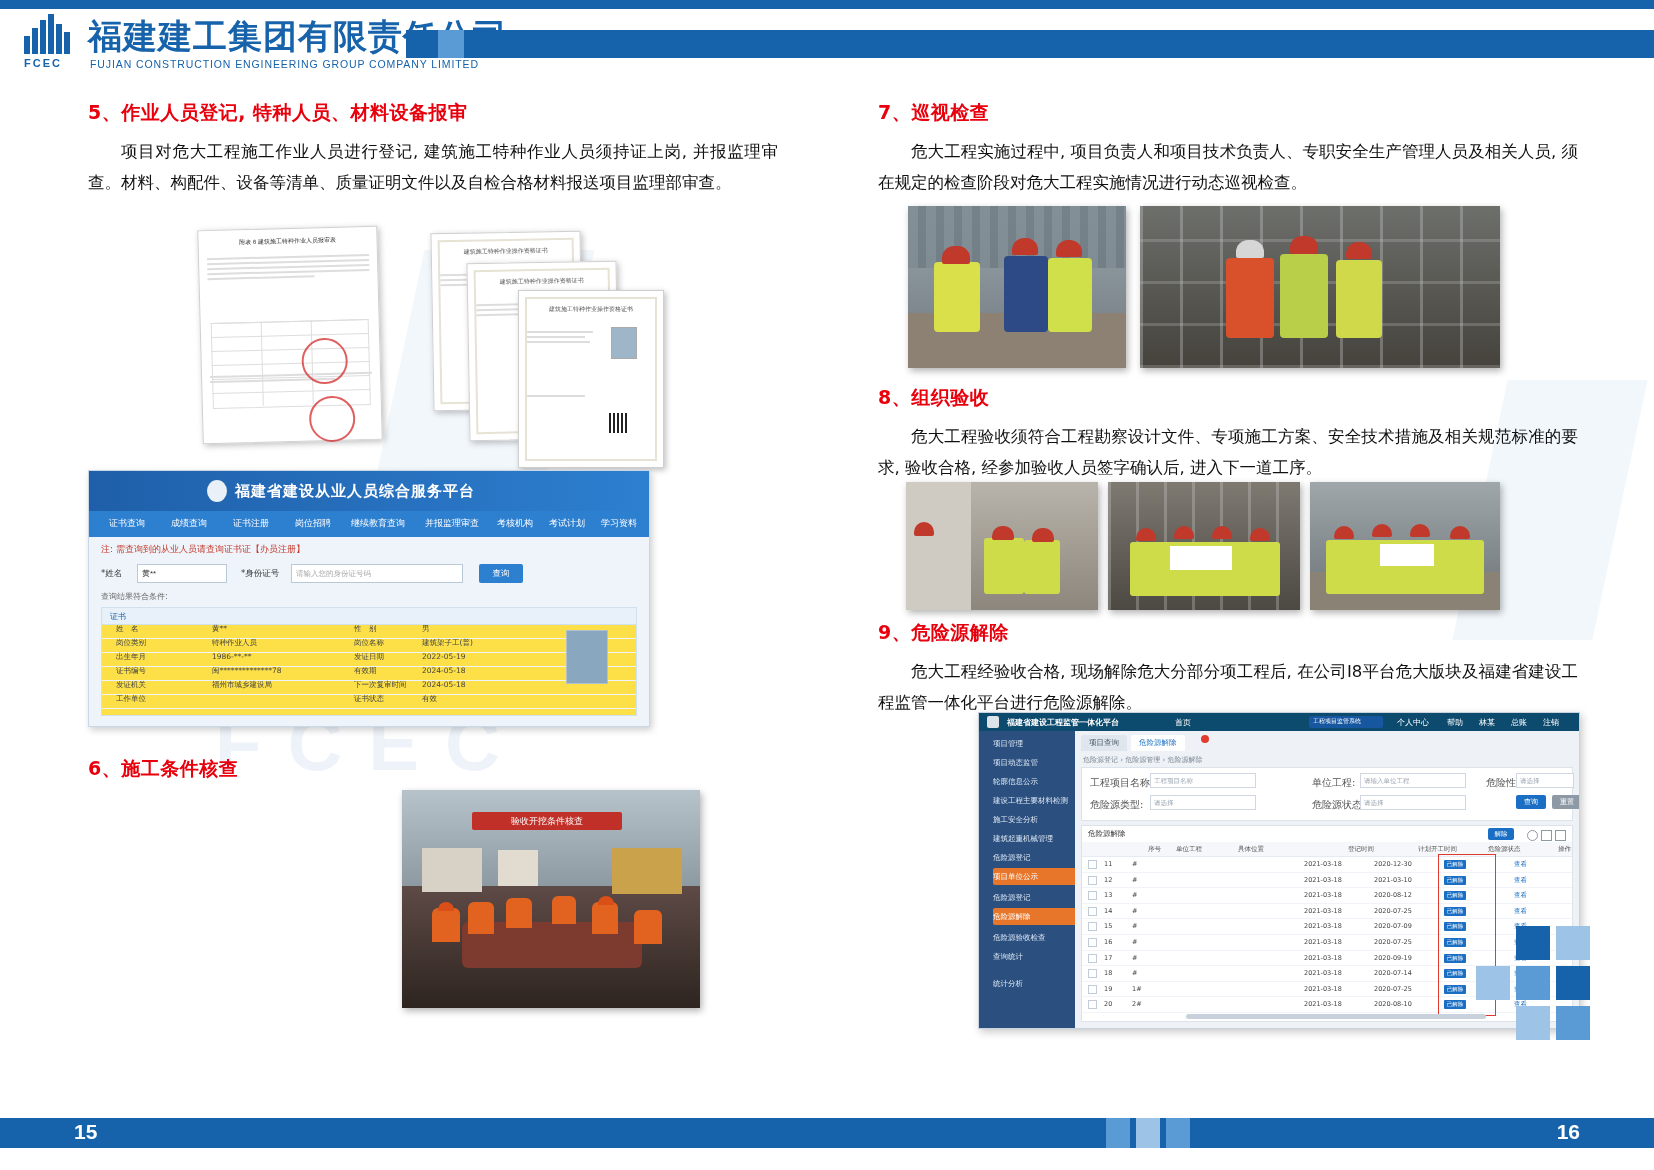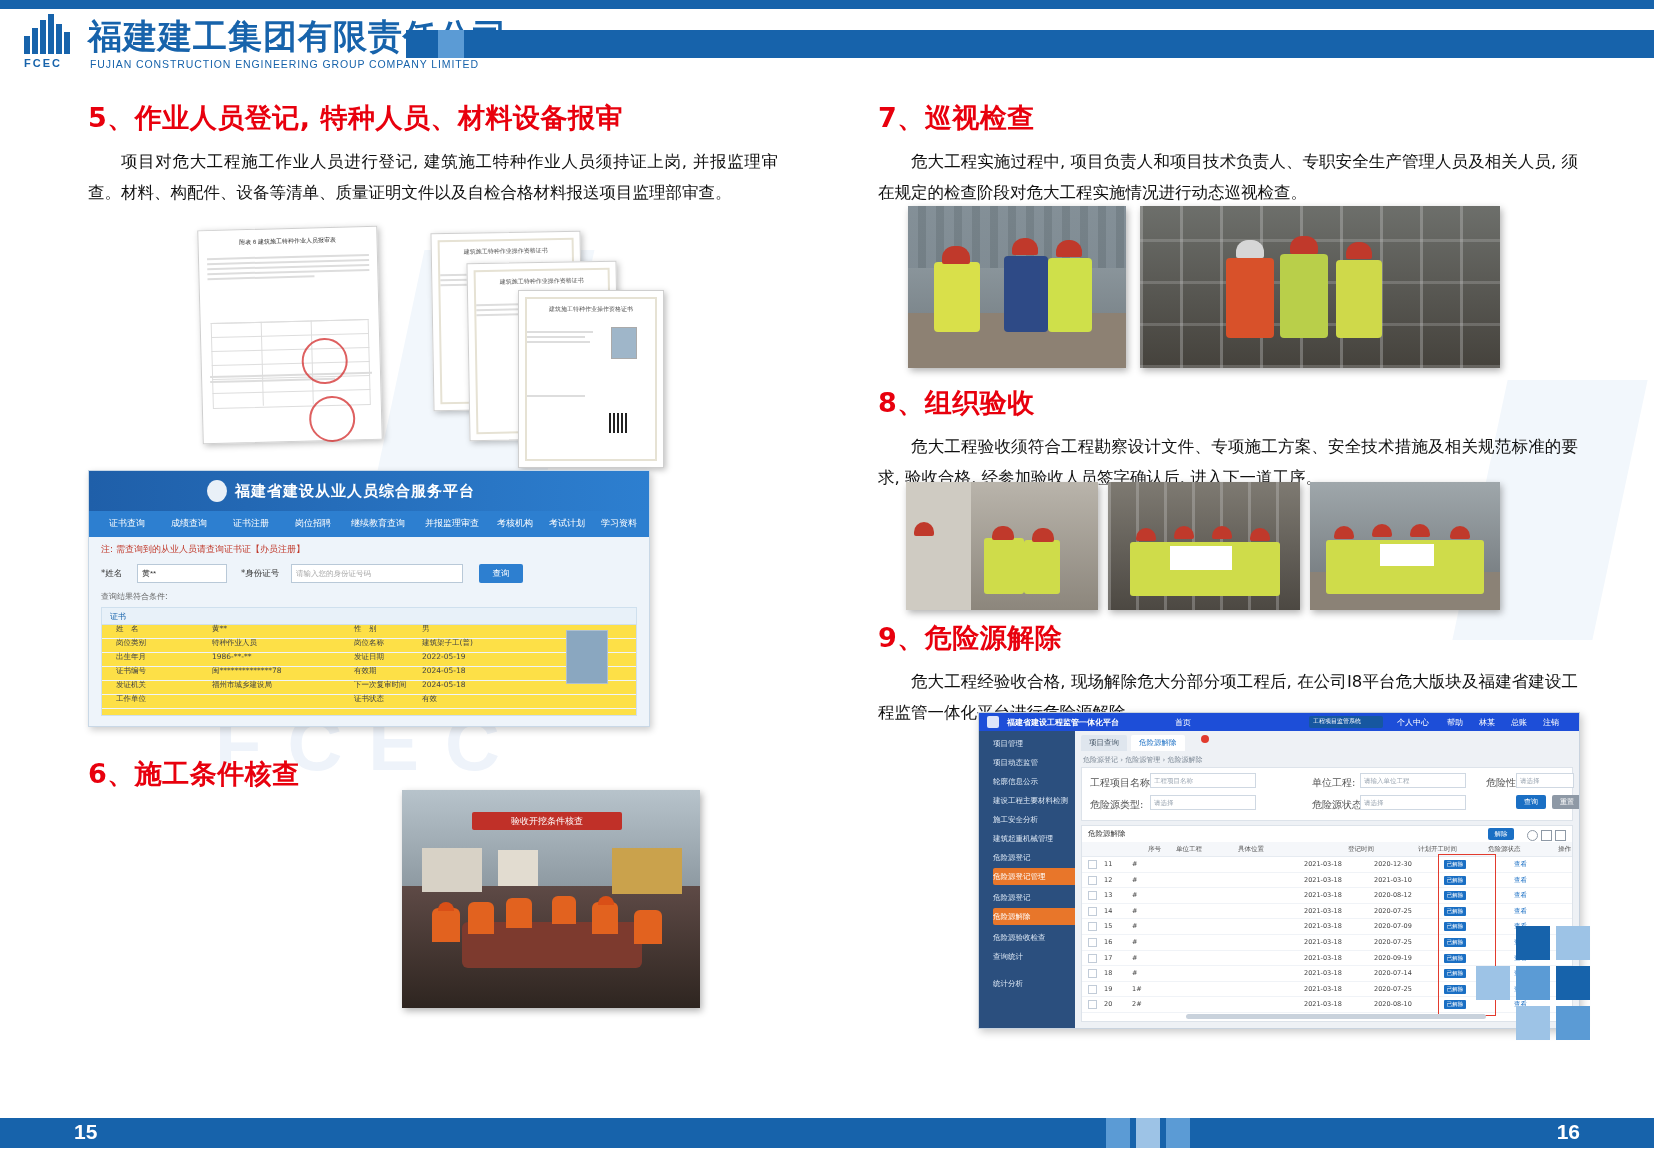--- a/index.html
+++ b/index.html
@@ -36,21 +36,21 @@
 
   
   .watermark{position:absolute;left:215px;top:700px;font-size:76px;font-weight:bold;color:#eef3fa;letter-spacing:26px;}
   .ghost-shape{position:absolute;background:#f2f7fc;}
 
   
   .col-left{position:absolute;left:88px;top:100px;width:690px;}
   .col-right{position:absolute;left:878px;top:100px;width:700px;}
 
   h2.sec{
-    color:#e8000d;font-size:27px;font-weight:bold;margin:0 0 10px 0;
+    color:#e8000d;font-size:19px;font-weight:bold;margin:0 0 10px 0;
     font-family:"DejaVu Sans",sans-serif;letter-spacing:.5px;
   }
   p.body{
     font-size:16.5px;line-height:31px;color:#111;margin:0;text-align:justify;
     text-indent:2em;font-family:"DejaVu Sans",sans-serif;
   }
 
   
   .photo{position:absolute;overflow:hidden;box-shadow:2px 3px 7px rgba(0,0,0,.3);background:#8a8f93;}
   .docpaper{position:absolute;background:#fff;border:1px solid #cfcfcf;box-shadow:2px 2px 6px rgba(0,0,0,.25);}
@@ -81,21 +81,21 @@
   .pf-table{position:absolute;left:12px;top:136px;right:12px;bottom:10px;background:#fde047;border:1px solid #cfe0ee;}
   .pf-th{position:absolute;left:0;top:0;width:100%;height:16px;background:#e8f1f9;border-bottom:1px solid #cfe0ee;}
   .pf-th span{position:absolute;left:8px;top:3px;font-size:8px;color:#1763ab;font-family:"DejaVu Sans",sans-serif;}
   .pf-row{position:absolute;left:0;width:100%;height:14px;border-bottom:1px solid #eef4fa;font-size:7.5px;color:#444;font-family:"DejaVu Sans",sans-serif;}
   .pf-row b{position:absolute;font-weight:normal;}
   .pf-c1{left:14px;} .pf-c2{left:110px;} .pf-c3{left:252px;} .pf-c4{left:320px;}
   .pf-photo{position:absolute;right:28px;top:22px;width:40px;height:52px;background:#8aa7c0;border:1px solid #b0c0cf;}
 
   
   .sys{position:absolute;left:978px;top:712px;width:600px;height:315px;background:#f3f5f8;border:1px solid #c9d3de;box-shadow:2px 3px 8px rgba(0,0,0,.22);overflow:hidden;}
-  .sys-top{position:absolute;left:0;top:0;width:100%;height:18px;background:#1d4ed8;}
+  .sys-top{position:absolute;left:0;top:0;width:100%;height:18px;background:#0c4a6e;}
   .sys-top .t{position:absolute;color:#fff;font-size:8px;top:4px;font-family:"DejaVu Sans",sans-serif;}
   .sys-side{position:absolute;left:0;top:18px;width:96px;bottom:0;background:#2b4f7e;}
   .sys-side .it{position:absolute;left:14px;width:86px;height:17px;color:#dde8f5;font-size:7.5px;line-height:17px;font-family:"DejaVu Sans",sans-serif;}
   .sys-side .it.act{background:#e8762a;color:#fff;border-radius:2px;}
   .sys-main{position:absolute;left:96px;top:18px;right:0;bottom:0;background:#eef1f5;}
   .sys-tabs{position:absolute;left:6px;top:4px;height:16px;}
   .sys-tab{float:left;height:16px;line-height:16px;padding:0 8px;font-size:7.5px;background:#dfe6ee;color:#456;margin-right:4px;border-radius:2px 2px 0 0;font-family:"DejaVu Sans",sans-serif;}
   .sys-tab.act{background:#fff;color:#1a6fc4;}
   .sys-bread{position:absolute;left:8px;top:24px;font-size:7px;color:#7b8794;font-family:"DejaVu Sans",sans-serif;}
   .sys-filter{position:absolute;left:6px;right:6px;top:36px;height:52px;background:#fff;border:1px solid #dde3ea;}
@@ -391,21 +391,21 @@
     </div>
 
     <div class="sys-side">
       <div class="it" style="top:4px;">项目管理</div>
       <div class="it" style="top:23px;">项目动态监管</div>
       <div class="it" style="top:42px;">轮廓信息公示</div>
       <div class="it" style="top:61px;">建设工程主要材料检测</div>
       <div class="it" style="top:80px;">施工安全分析</div>
       <div class="it" style="top:99px;">建筑起重机械管理</div>
       <div class="it" style="top:118px;">危险源登记</div>
-      <div class="it act" style="top:137px;">危险源登记管理</div>
+      <div class="it act" style="top:137px;">项目单位公示</div>
       <div class="it" style="top:158px;">危险源登记</div>
       <div class="it act" style="top:177px;">危险源解除</div>
       <div class="it" style="top:198px;">危险源验收检查</div>
       <div class="it" style="top:217px;">查询统计</div>
       <div class="it" style="top:244px;">统计分析</div>
     </div>
 
     <div class="sys-main">
       <div class="sys-tabs">
         <div class="sys-tab">项目查询</div>

